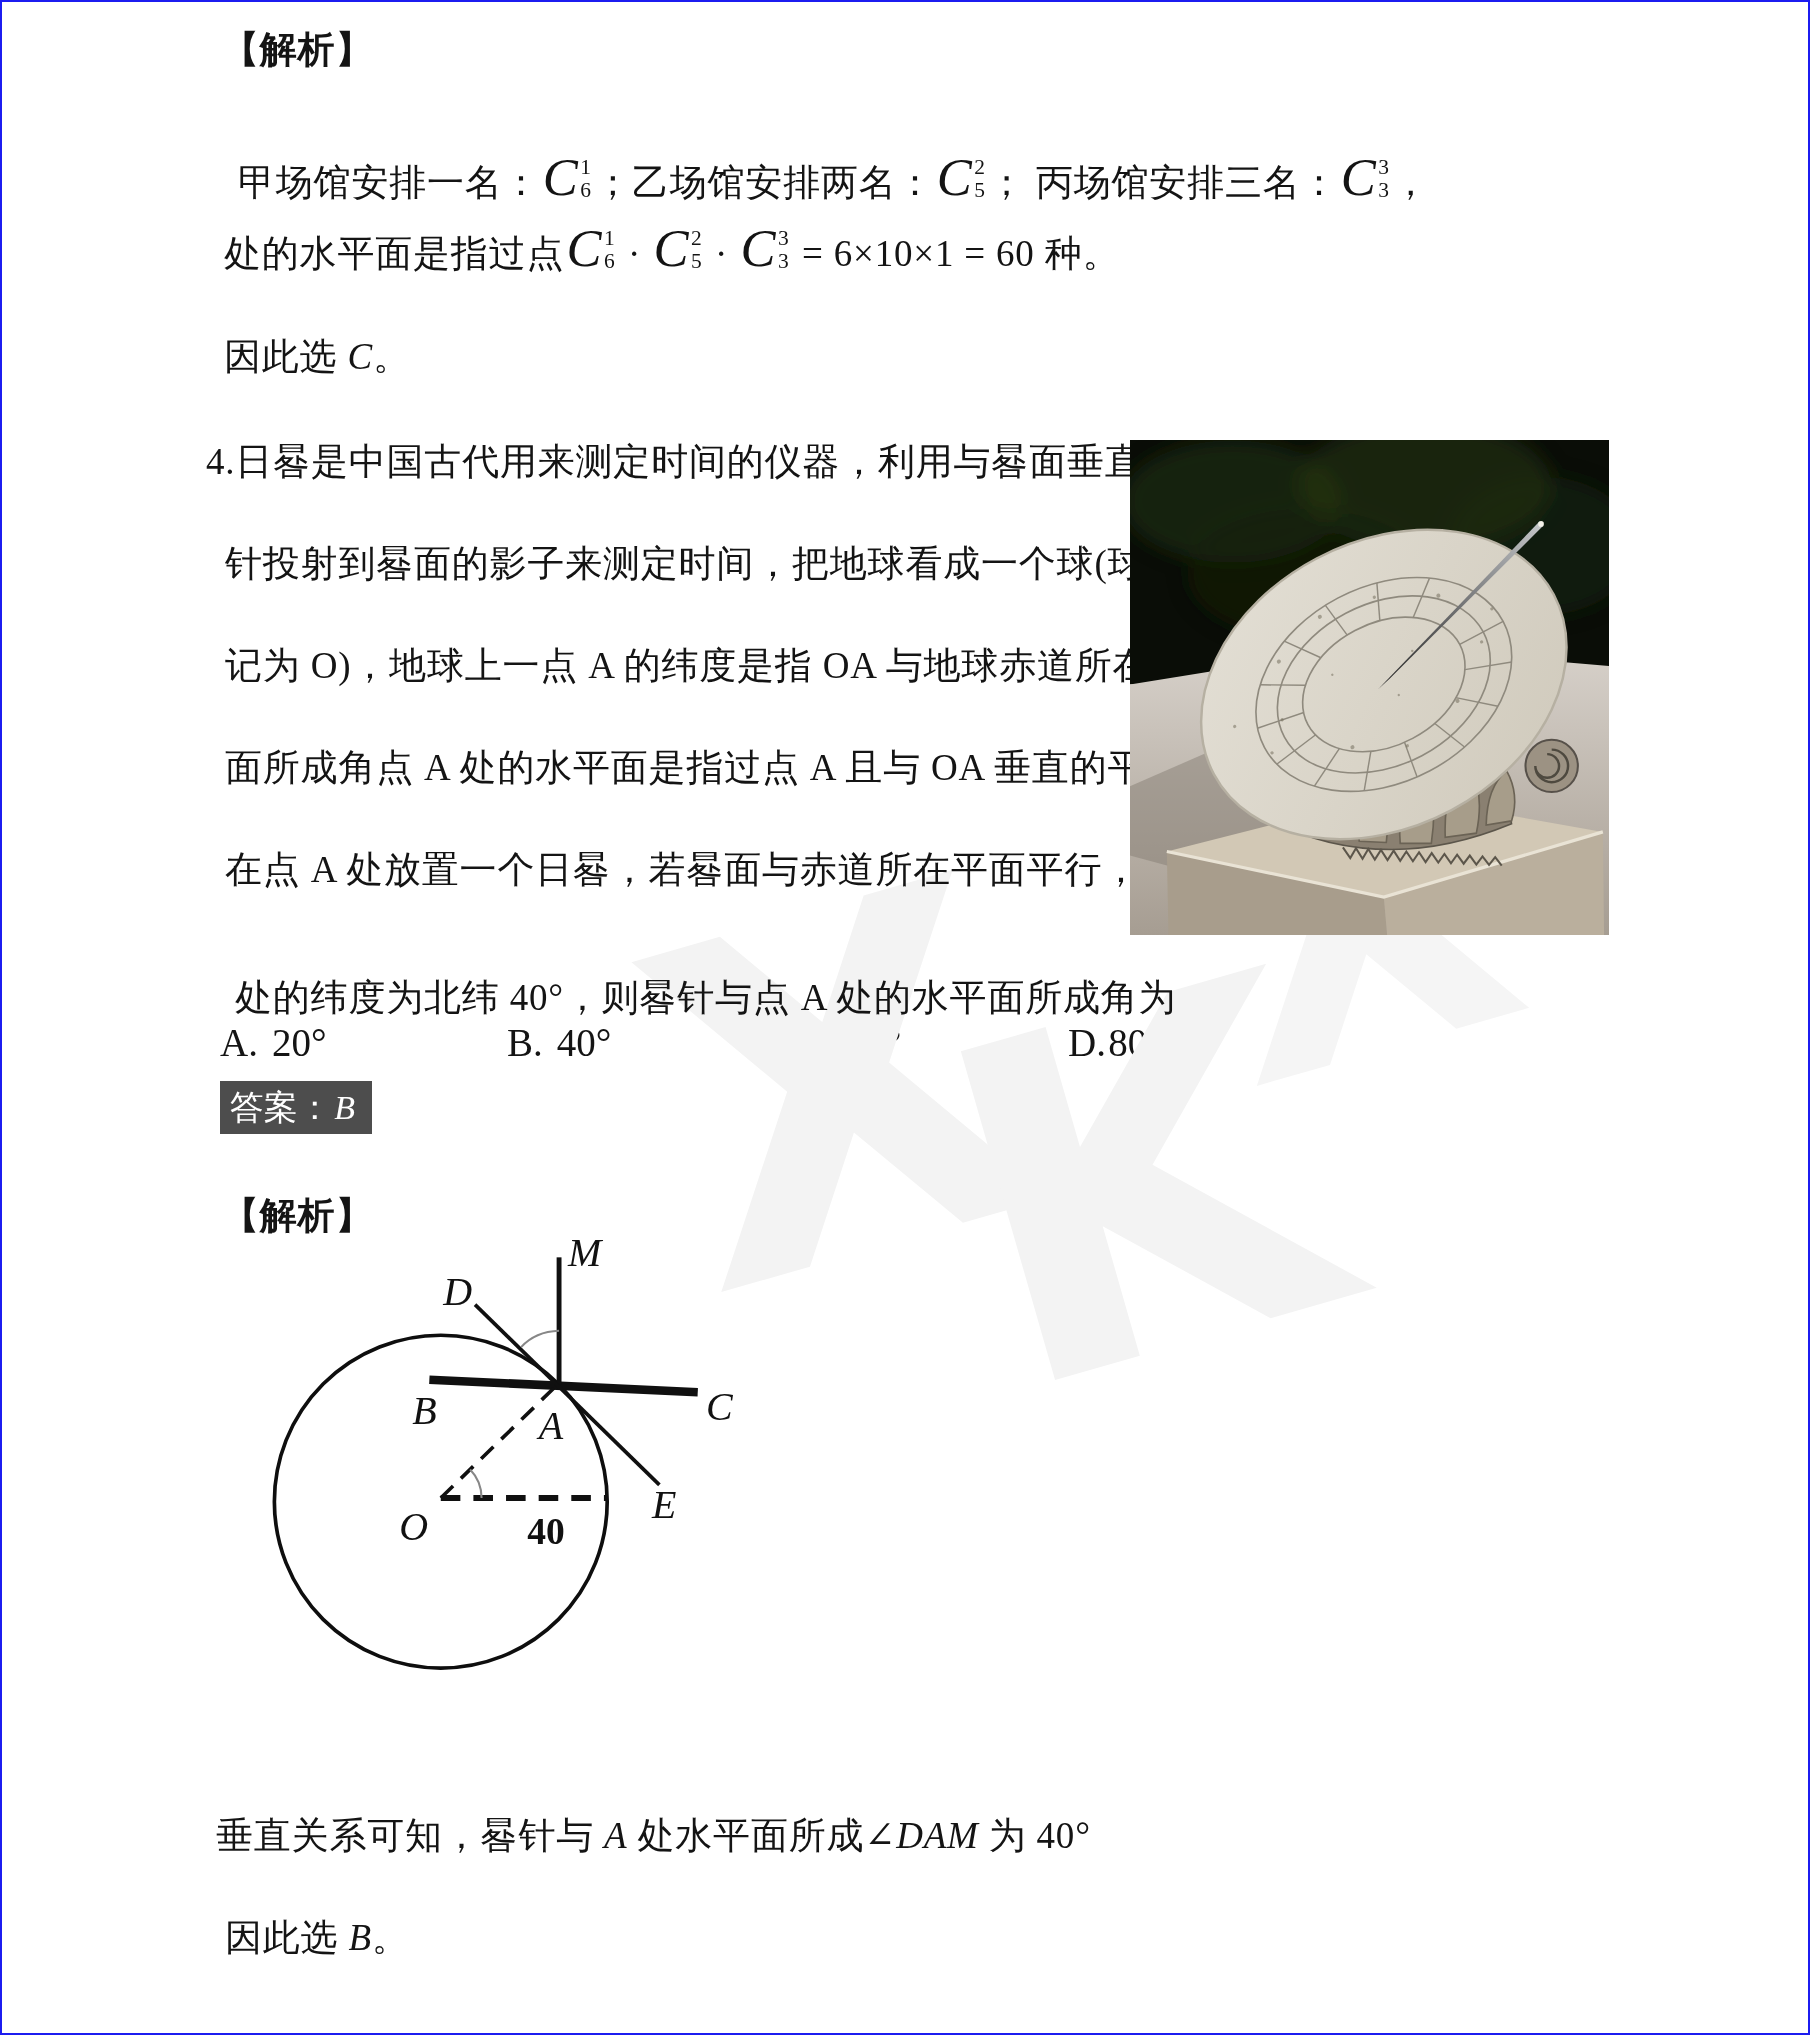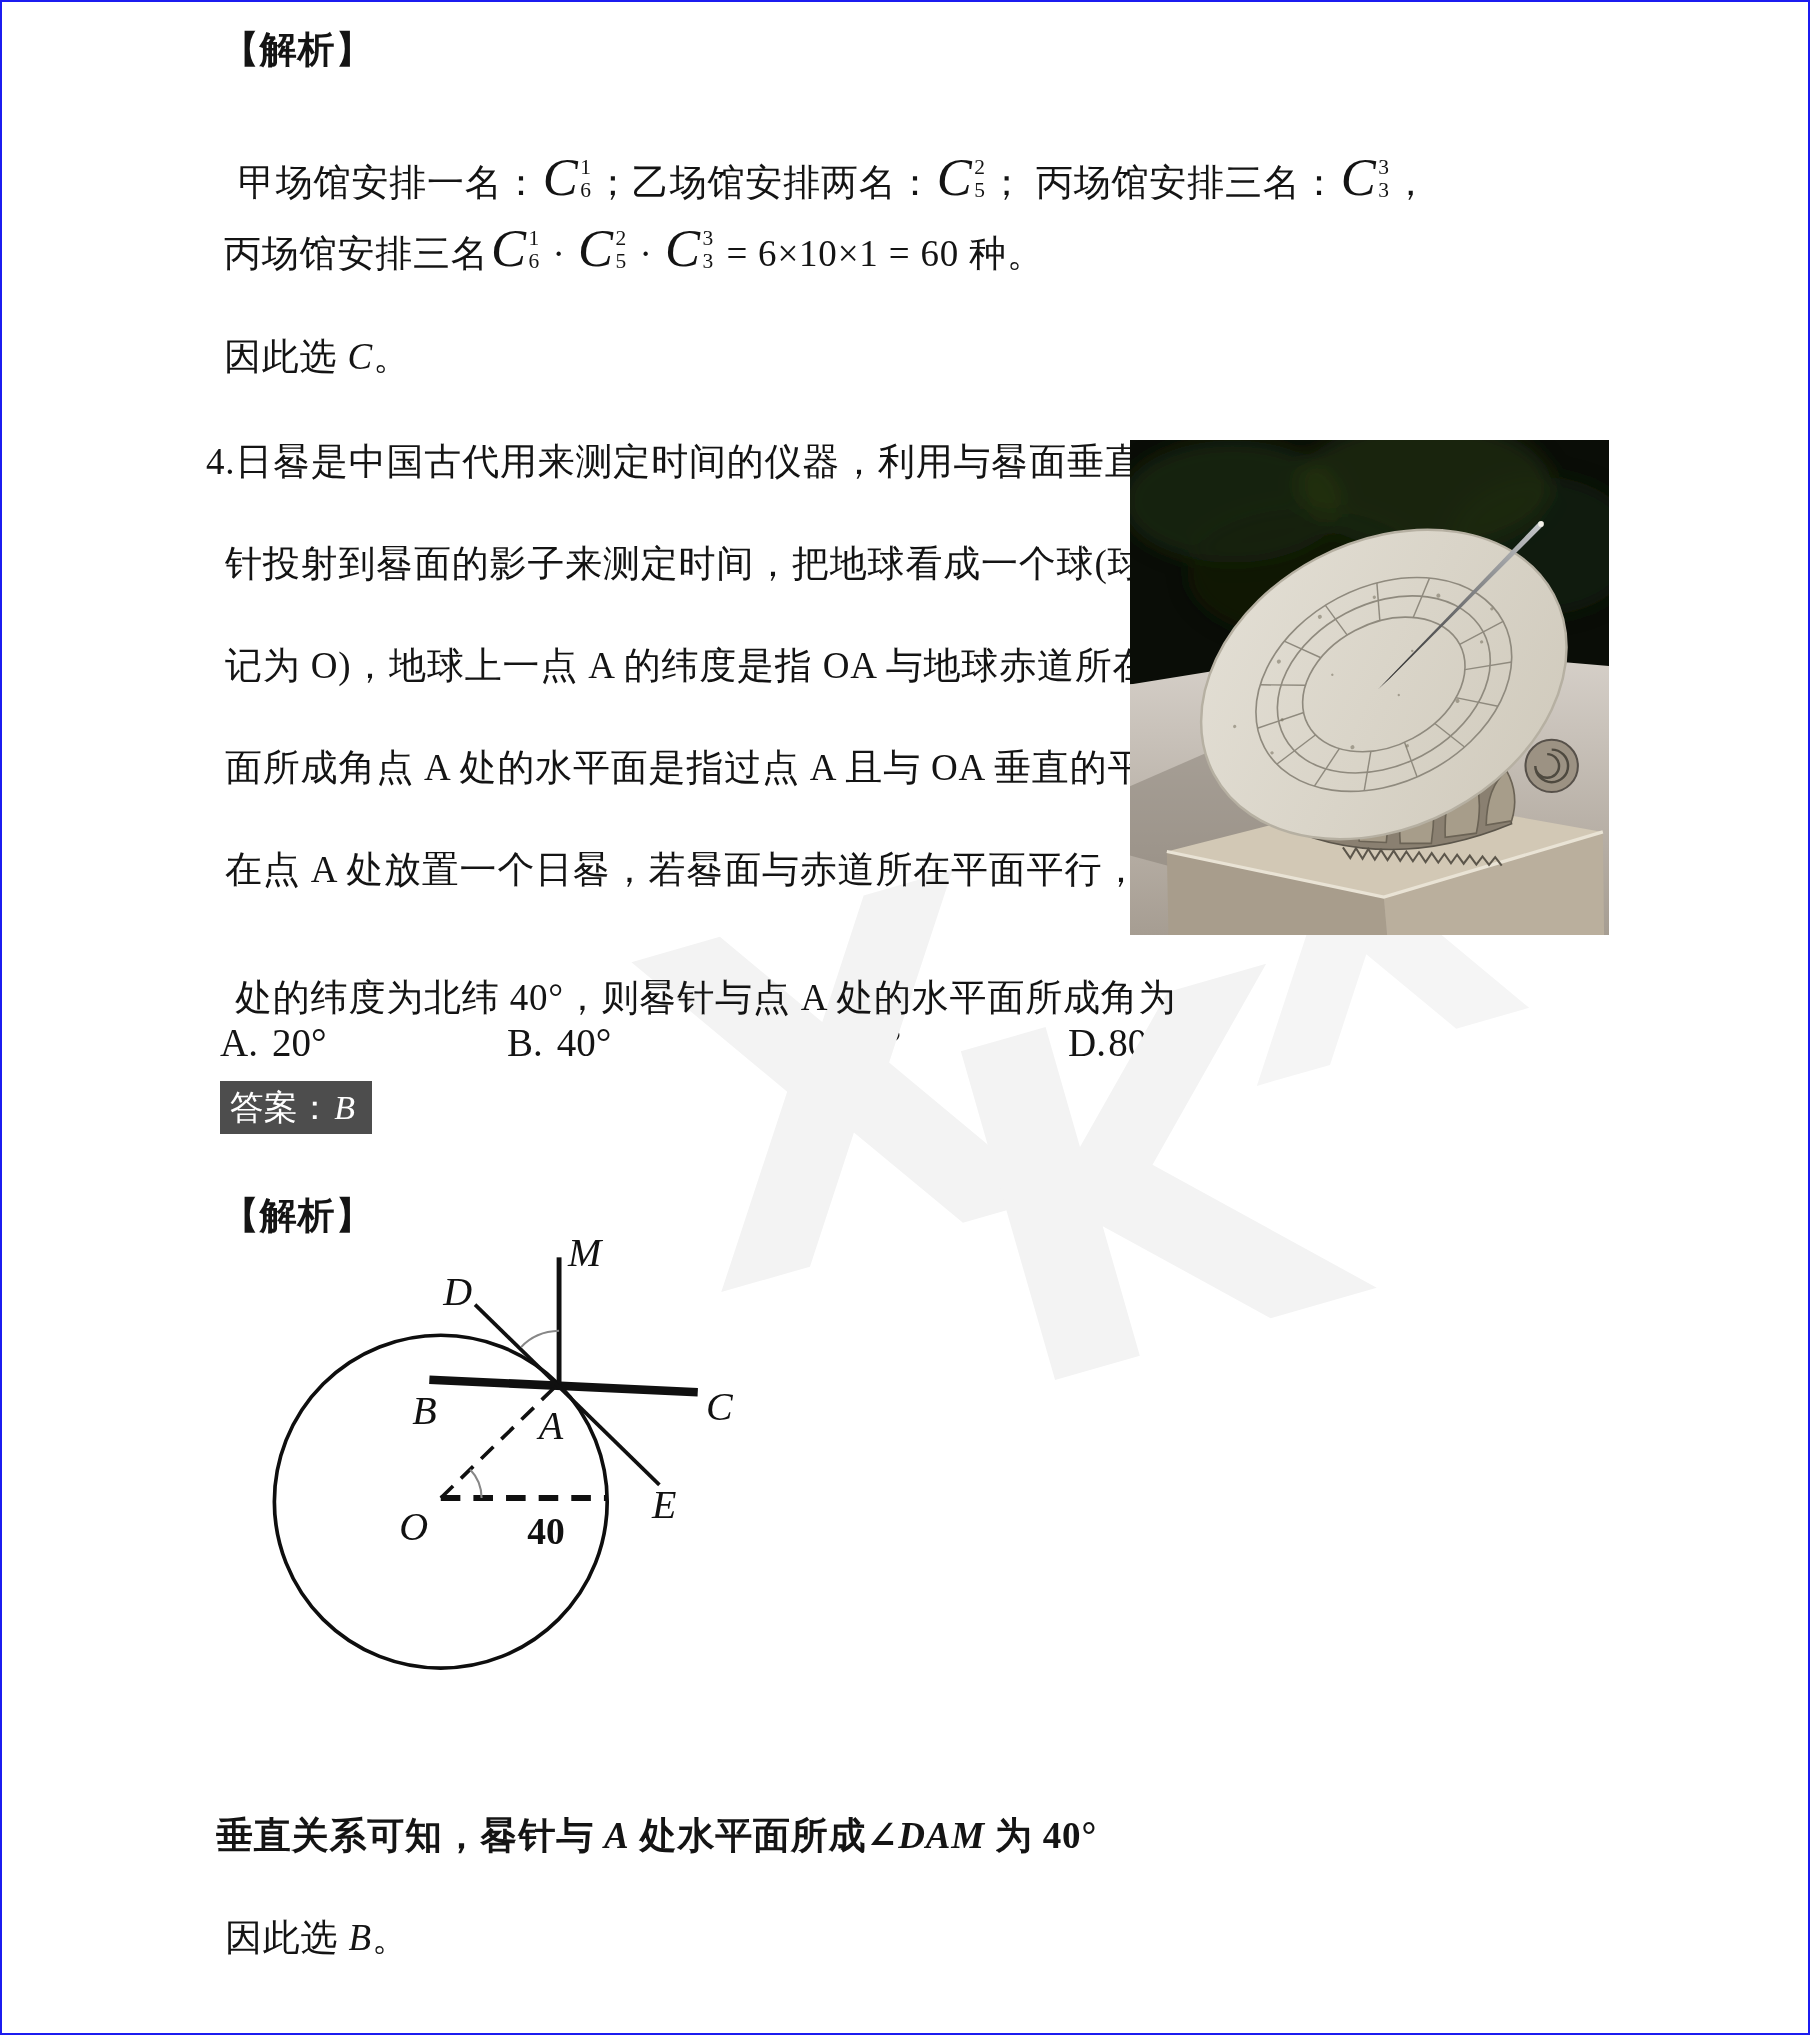--- a/index.html
+++ b/index.html
@@ -60,21 +60,21 @@
           <span class="comb-sub">5</span>
         </span>
       </span><span>；  丙场馆安排三名：</span><span class="comb">
         <span class="comb-c">C</span>
         <span class="comb-stack">
           <span class="comb-sup">3</span>
           <span class="comb-sub">3</span>
         </span>
       </span><span>，</span></div>
 
-  <div class="abs cn" style="left:224px;top:225px;"><span>丙场馆安排三名</span><span class="comb">
+  <div class="abs cn" style="left:224px;top:225px;"><span>处的水平面是指过点</span><span class="comb">
         <span class="comb-c">C</span>
         <span class="comb-stack">
           <span class="comb-sup">1</span>
           <span class="comb-sub">6</span>
         </span>
       </span><span> · </span><span class="comb">
         <span class="comb-c">C</span>
         <span class="comb-stack">
           <span class="comb-sup">2</span>
           <span class="comb-sub">5</span>
@@ -234,16 +234,16 @@
             <circle cx="940" cy="560" r="4"></circle>
             <circle cx="250" cy="520" r="4"></circle>
         </g>
       </g>
 
       <polygon points="606,612 634,586 1008,212 1000,200" fill="url(#needleG)"></polygon>
       <circle cx="1004" cy="206" r="7" fill="#f4f2ea"></circle>
     </svg>
   </div>
 
-  <div class="abs cn" style="left:216px;top:1811px;font-weight:bold;"><span>垂直关系可知，晷针与 </span><i>A</i><span> 处水平面所成∠</span><i>DAM</i><span> 为 40°</span></div>
+  <div class="abs cn" style="left:216px;top:1811px;"><span>垂直关系可知，晷针与 </span><i>A</i><span> 处水平面所成∠</span><i>DAM</i><span> 为 40°</span></div>
   <div class="abs cn" style="left:225px;top:1913px;"><span>因此选 </span><i>B</i><span>。</span></div>
 </div>
 
 
 </body></html>

